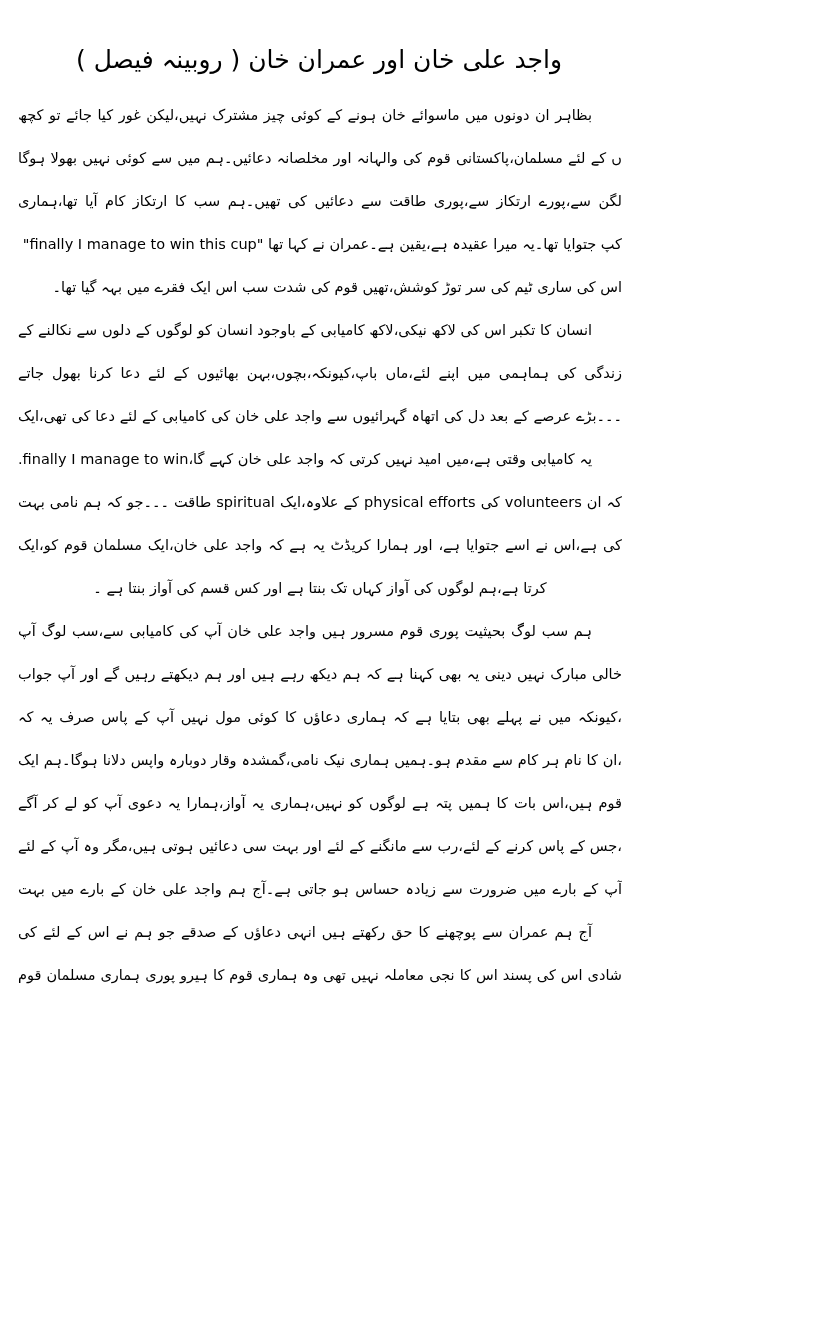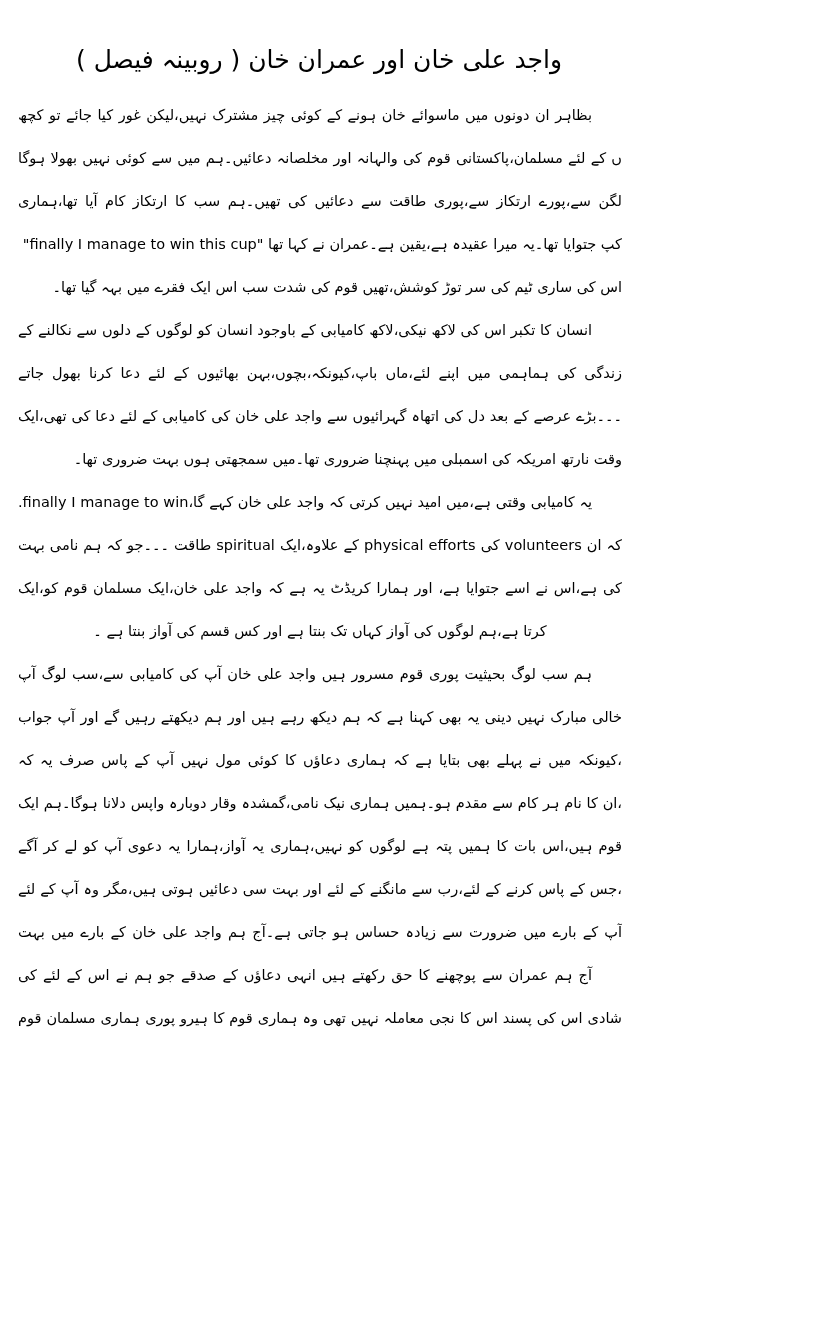--- a/index.html
+++ b/index.html
@@ -64,21 +64,20 @@
   <div class="doc-title">واجد علی خان اور عمران خان ( روبینہ فیصل )</div>
   <div class="body-text">
       <div class="line justify indent">بظاہر ان دونوں میں ماسوائے خان ہونے کے کوئی چیز مشترک نہیں،لیکن غور کیا جائے تو کچھ اور بھی مشترک نظر آئے گا۔ان دونو</div>
       <div class="line justify">ں کے لئے مسلمان،پاکستانی قوم کی والہانہ اور مخلصانہ دعائیں۔ہم میں سے کوئی نہیں بھولا ہوگا کیسے ہم نے عمران خان کے لئے درد سے</div>
       <div class="line justify">لگن سے،پورے ارتکاز سے،پوری طاقت سے دعائیں کی تھیں۔ہم سب کا ارتکاز کام آیا تھا،ہماری دعاؤں کے جنون نے عمران کو ورلڈ</div>
       <div class="line right">کپ جتوایا تھا۔یہ میرا عقیدہ ہے،یقین ہے۔عمران نے کہا تھا "finally I manage to win this cup"</div>
       <div class="line right">اس کی ساری ٹیم کی سر توڑ کوشش،تھیں قوم کی شدت سب اس ایک فقرے میں بہہ گیا تھا۔</div>
       <div class="line justify indent">انسان کا تکبر اس کی لاکھ نیکی،لاکھ کامیابی کے باوجود انسان کو لوگوں کے دلوں سے نکالنے کے لئے کافی ہوتا ہے۔آج جب ہم</div>
       <div class="line justify">زندگی کی ہماہمی میں اپنے لئے،ماں باپ،کیونکہ،بچوں،بہن بھائیوں کے لئے دعا کرنا بھول جاتے ہیں،آج پھر اس ورلڈ کپ کے بعد</div>
       <div class="line justify">۔۔۔بڑے عرصے کے بعد دل کی اتھاہ گہرائیوں سے واجد علی خان کی کامیابی کے لئے دعا کی تھی،ایک مسلمان،ایک پاکستان کا اس کڑے</div>
-      <div class="line right">وقت نارتھ امریکہ کی اسمبلی میں پہنچنا ضروری تھا۔میں سمجھتی ہوں بہت ضروری تھا۔</div>
       <div class="line justify indent">یہ کامیابی وقتی ہے،میں امید نہیں کرتی کہ واجد علی خان کہے گا،finally I manage to win. ۔اس کو یہ یاد رکھنا پڑے گا</div>
       <div class="line justify">کہ ان volunteers کی physical efforts کے علاوہ،ایک spiritual طاقت ۔۔۔جو کہ ہم نامی بہت سے ان دیکھے لوگوں</div>
       <div class="line justify">کی ہے،اس نے اسے جتوایا ہے، اور ہمارا کریڈٹ یہ ہے کہ واجد علی خان،ایک مسلمان قوم کو،ایک پاکستانی قوم کو کیسے represent</div>
       <div class="line center">کرتا ہے،ہم لوگوں کی آواز کہاں تک بنتا ہے اور کس قسم کی آواز بنتا ہے ۔</div>
       <div class="line justify indent">ہم سب لوگ بحیثیت پوری قوم مسرور ہیں واجد علی خان آپ کی کامیابی سے،سب لوگ آپ کو مبارک دے رہے ہیں لیکن مجھے</div>
       <div class="line justify">خالی مبارک نہیں دینی یہ بھی کہنا ہے کہ ہم دیکھ رہے ہیں اور ہم دیکھتے رہیں گے اور آپ جواب دہ ہیں اور جواب دہ رہیں گے ہمارے آگے</div>
       <div class="line justify">،کیونکہ میں نے پہلے بھی بتایا ہے کہ ہماری دعاؤں کا کوئی مول نہیں آپ کے پاس صرف یہ کہ مسلمان قوم کا وقار ان کی سیلف رسپیکٹ</div>
       <div class="line justify">،ان کا نام ہر کام سے مقدم ہو۔ہمیں ہماری نیک نامی،گمشدہ وقار دوبارہ واپس دلانا ہوگا۔ہم ایک امن پسند،جفاکش Self respect</div>
       <div class="line justify">قوم ہیں،اس بات کا ہمیں پتہ ہے لوگوں کو نہیں،ہماری یہ آواز،ہمارا یہ دعوی آپ کو لے کر آگے چلنا ہے۔جب قوم کسی کو مان دیتی ہے</div>
       <div class="line justify">،جس کے پاس کرنے کے لئے،رب سے مانگنے کے لئے اور بہت سی دعائیں ہوتی ہیں،مگر وہ آپ کے لئے ہی دعا مانگتی ہے تو پھر وہ قوم</div>

